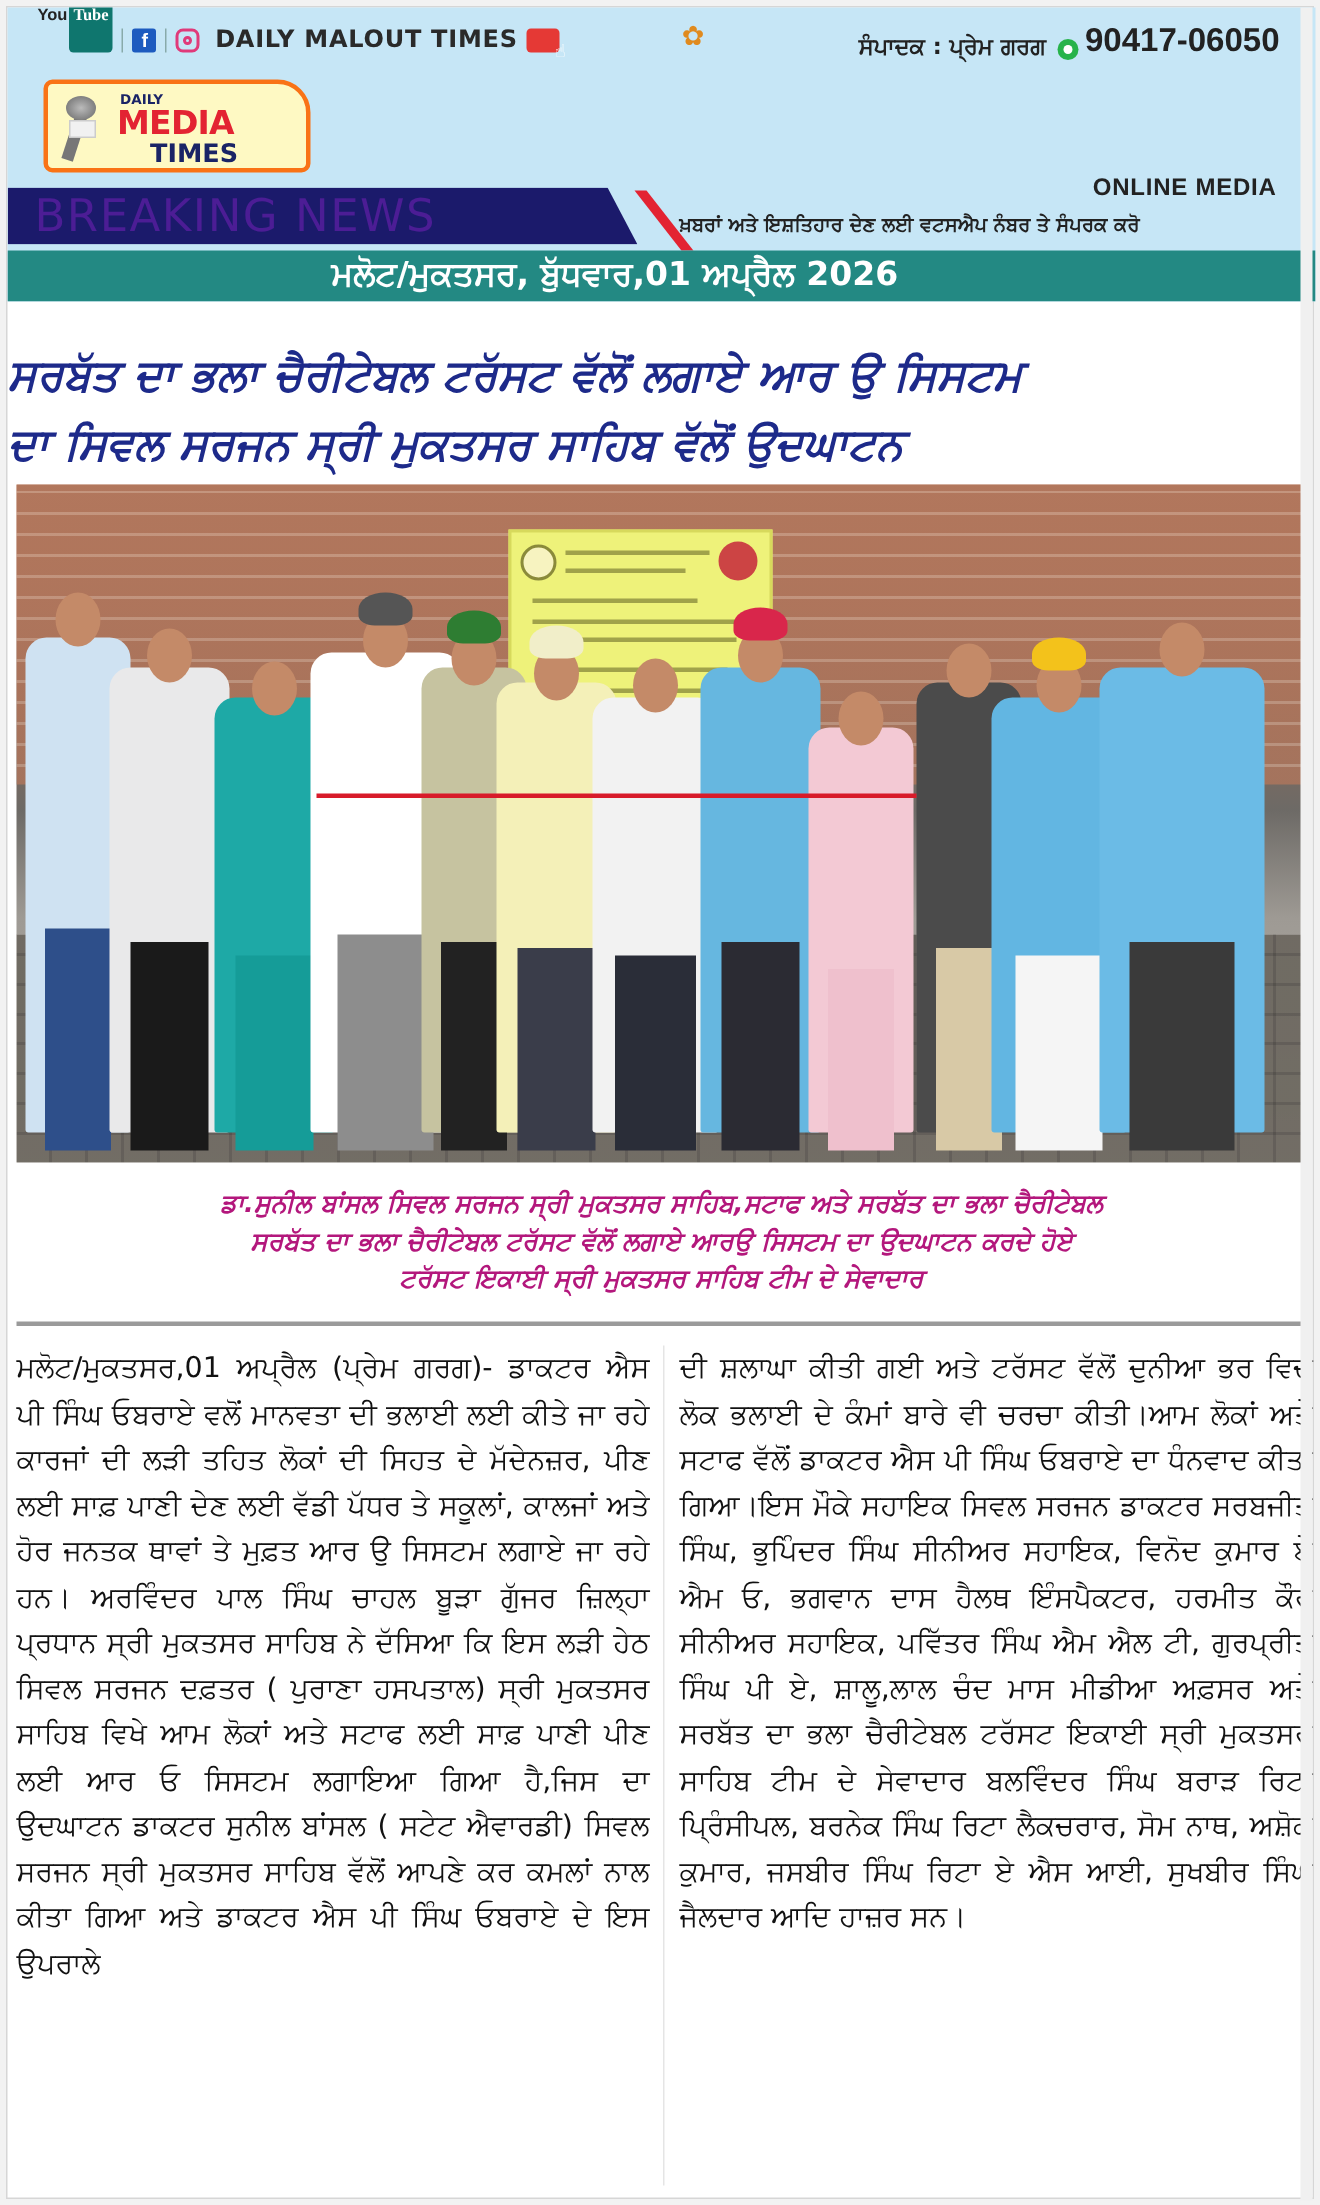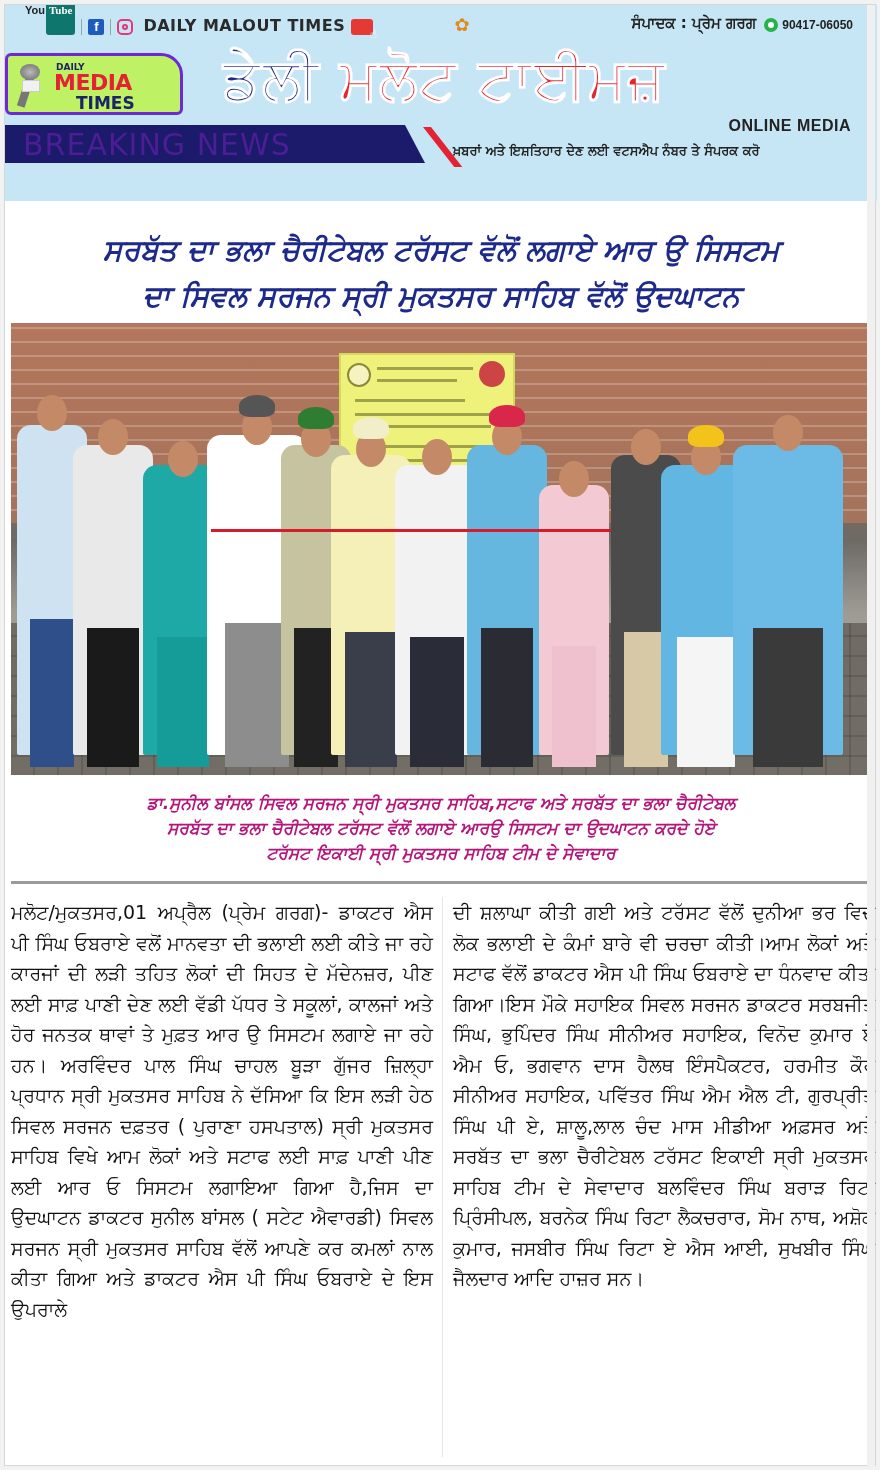--- a/index.html
+++ b/index.html
@@ -16,23 +16,23 @@
     .fb { width: 16px; height: 16px; background: #1d5bbf; color: #fff; font-weight: bold; font-size: 13px; line-height: 16px; text-align: center; font-family: "Liberation Sans", sans-serif; border-radius: 2px; }
     .ig { width: 16px; height: 16px; border: 2px solid #e03a7a; border-radius: 5px; position: relative; }
     .ig::after { content: ""; position: absolute; left: 3px; top: 3px; width: 6px; height: 6px; border: 2px solid #e03a7a; border-radius: 50%; box-sizing: border-box; }
     .brand-line { margin-left: 10px; font-family: "DejaVu Sans", sans-serif; font-weight: bold; font-size: 16px; color: #2a2a2a; letter-spacing: 0.5px; }
     .click-icon { margin-left: 6px; width: 22px; height: 16px; background: #e53935; border-radius: 3px; position: relative; }
     .click-icon::after { content: "☝"; position: absolute; right: -4px; bottom: -6px; font-size: 12px; color: #fff; }
     .lotus { position: absolute; left: 446px; top: 10px; width: 22px; height: 20px; font-size: 18px; line-height: 20px; color: #e08a1e; text-align: center; }
     .editor { position: absolute; right: 24px; top: 9px; font-size: 15px; font-weight: bold; color: #222; display: flex; align-items: flex-end; }
     .editor .wa { width: 14px; height: 14px; border-radius: 50%; background: #27b34a; margin: 0 4px 0 8px; position: relative; }
     .editor .wa::after { content: ""; position: absolute; left: 4px; top: 4px; width: 6px; height: 6px; border-radius: 50%; background: #fff; }
-    .editor .phone { font-family: "Liberation Sans", sans-serif; font-size: 12px; }
-
-    .logo { position: absolute; left: 0; top: 48px; width: 178px; height: 62px; background: #bef264; border: 3px solid #6d28d9; border-radius: 6px 22px 6px 6px; }
+    .editor .phone { font-family: "Liberation Sans", sans-serif; font-size: 22px; }
+
+    .logo { position: absolute; left: 24px; top: 48px; width: 178px; height: 62px; background: #fef9c3; border: 3px solid #f97316; border-radius: 6px 22px 6px 6px; }
     .logo .mic { position: absolute; left: 12px; top: 8px; width: 20px; height: 44px; }
     .logo .mic .head { position: absolute; left: 0; top: 0; width: 20px; height: 16px; border-radius: 50%; background: radial-gradient(#bbb, #666); }
     .logo .mic .handle { position: absolute; left: 6px; top: 14px; width: 8px; height: 30px; background: #777; transform: rotate(18deg); transform-origin: top; }
     .logo .mic .flag { position: absolute; left: 2px; top: 16px; width: 18px; height: 12px; background: #f1f1f1; border: 1px solid #ccc; }
     .logo .l1 { position: absolute; left: 48px; top: 6px; font-family: "DejaVu Sans", sans-serif; font-weight: bold; font-size: 9px; color: #1a2466; }
     .logo .l2 { position: absolute; left: 46px; top: 14px; font-family: "DejaVu Sans", sans-serif; font-weight: bold; font-size: 22px; color: #e32332; letter-spacing: -0.5px; }
     .logo .l3 { position: absolute; left: 68px; top: 37px; font-family: "DejaVu Sans", sans-serif; font-weight: bold; font-size: 17px; color: #1a2466; }
 
     .title-pa { position: absolute; left: 218px; top: 34px; height: 80px; display: flex; align-items: center; font-family: "DejaVu Sans", sans-serif; font-weight: bold; font-size: 58px; letter-spacing: 1px; -webkit-text-stroke: 1px #fff; }
     .title-pa .w1 { color: #1d2a8a; margin-right: 20px; }
@@ -41,21 +41,21 @@
 
     .breaking { position: absolute; left: 0; top: 120px; width: 420px; height: 38px; background: #1b1a6b; clip-path: polygon(0 0, 400px 0, 420px 38px, 0 38px); }
     .breaking-text { position: absolute; left: 18px; top: 122px; font-family: "DejaVu Sans", sans-serif; font-size: 30px; color: #4c1d95; letter-spacing: 1px; font-weight: normal; }
     .redslash { position: absolute; left: 418px; top: 122px; width: 8px; height: 40px; background: #e32332; transform: skewX(38deg); transform-origin: top left; }
     .contact-line { position: absolute; left: 448px; top: 138px; font-size: 13px; font-weight: bold; color: #222; }
 
     .dateband { position: absolute; left: 0; top: 162px; width: 872px; height: 34px; background: #238983; }
     .dateband-text { position: absolute; left: 216px; top: 4px; font-size: 22px; font-weight: bold; color: #fff; }
 
     
-    .headline { position: absolute; left: 0; top: 222px; width: 872px; text-align: center; font-family: "DejaVu Sans", sans-serif; font-weight: bold; font-style: italic; font-size: 29px; line-height: 46px; color: #1d2a8a; }
+    .headline { position: absolute; left: 0; top: 222px; width: 872px; font-family: "DejaVu Sans", sans-serif; font-weight: bold; font-style: italic; font-size: 29px; line-height: 46px; color: #1d2a8a; }
 
     
     .photo { position: absolute; left: 6px; top: 318px; width: 860px; height: 452px; overflow: hidden;
       background: linear-gradient(180deg, #b97a5e 0%, #a8705a 18%, #8f6a58 30%, #6d6a66 48%, #9e9a94 64%, #b6b2ac 100%); }
     .photo .wall { position: absolute; left: 0; top: 0; width: 860px; height: 200px;
       background: repeating-linear-gradient(0deg, #b0765c 0px, #b0765c 12px, #c79c86 12px, #c79c86 14px); opacity: 0.8; }
     .photo .banner { position: absolute; left: 328px; top: 30px; width: 176px; height: 130px; background: #eef27a; border: 2px solid #d7d95c; }
     .photo .banner .seal { position: absolute; left: 6px; top: 8px; width: 24px; height: 24px; border-radius: 50%; background: #f7f3c0; border: 2px solid #8a8a3a; }
     .photo .banner .portrait { position: absolute; right: 8px; top: 6px; width: 26px; height: 26px; border-radius: 50%; background: #c44; }
     .photo .banner .line { position: absolute; left: 36px; height: 3px; background: #6c6c2a; opacity: 0.6; }
@@ -109,31 +109,30 @@
       <div class="mic">
         <div class="handle"></div>
         <div class="head"></div>
         <div class="flag"></div>
       </div>
       <div class="l1">DAILY</div>
       <div class="l2">MEDIA</div>
       <div class="l3">TIMES</div>
     </div>
 
-    <div class="title-pa">
-      <span class="w1">ਡੇਲੀ</span>
-      <span class="w2">ਮਲੋਟ ਟਾਈਮਜ਼</span>
-    </div>
     <div class="online-media">ONLINE MEDIA</div>
 
     <div class="breaking"></div>
     <div class="breaking-text">BREAKING NEWS</div>
     <div class="redslash"></div>
     <div class="contact-line">ਖ਼ਬਰਾਂ ਅਤੇ ਇਸ਼ਤਿਹਾਰ ਦੇਣ ਲਈ ਵਟਸਐਪ ਨੰਬਰ ਤੇ ਸੰਪਰਕ ਕਰੋ</div>
 
+    <div class="dateband">
+      <div class="dateband-text">ਮਲੋਟ/ਮੁਕਤਸਰ, ਬੁੱਧਵਾਰ,01 ਅਪ੍ਰੈਲ 2026</div>
+    </div>
   </div>
 
   <div class="headline">
     <div>ਸਰਬੱਤ ਦਾ ਭਲਾ ਚੈਰੀਟੇਬਲ ਟਰੱਸਟ ਵੱਲੋਂ ਲਗਾਏ ਆਰ ਉ ਸਿਸਟਮ</div>
     <div>ਦਾ ਸਿਵਲ ਸਰਜਨ ਸ੍ਰੀ ਮੁਕਤਸਰ ਸਾਹਿਬ ਵੱਲੋਂ ਉਦਘਾਟਨ</div>
   </div>
 
   <div class="photo" title="Group photo of officials and trust volunteers cutting a red ribbon in front of a yellow banner">
     <div class="wall"></div>
     <div class="banner">

